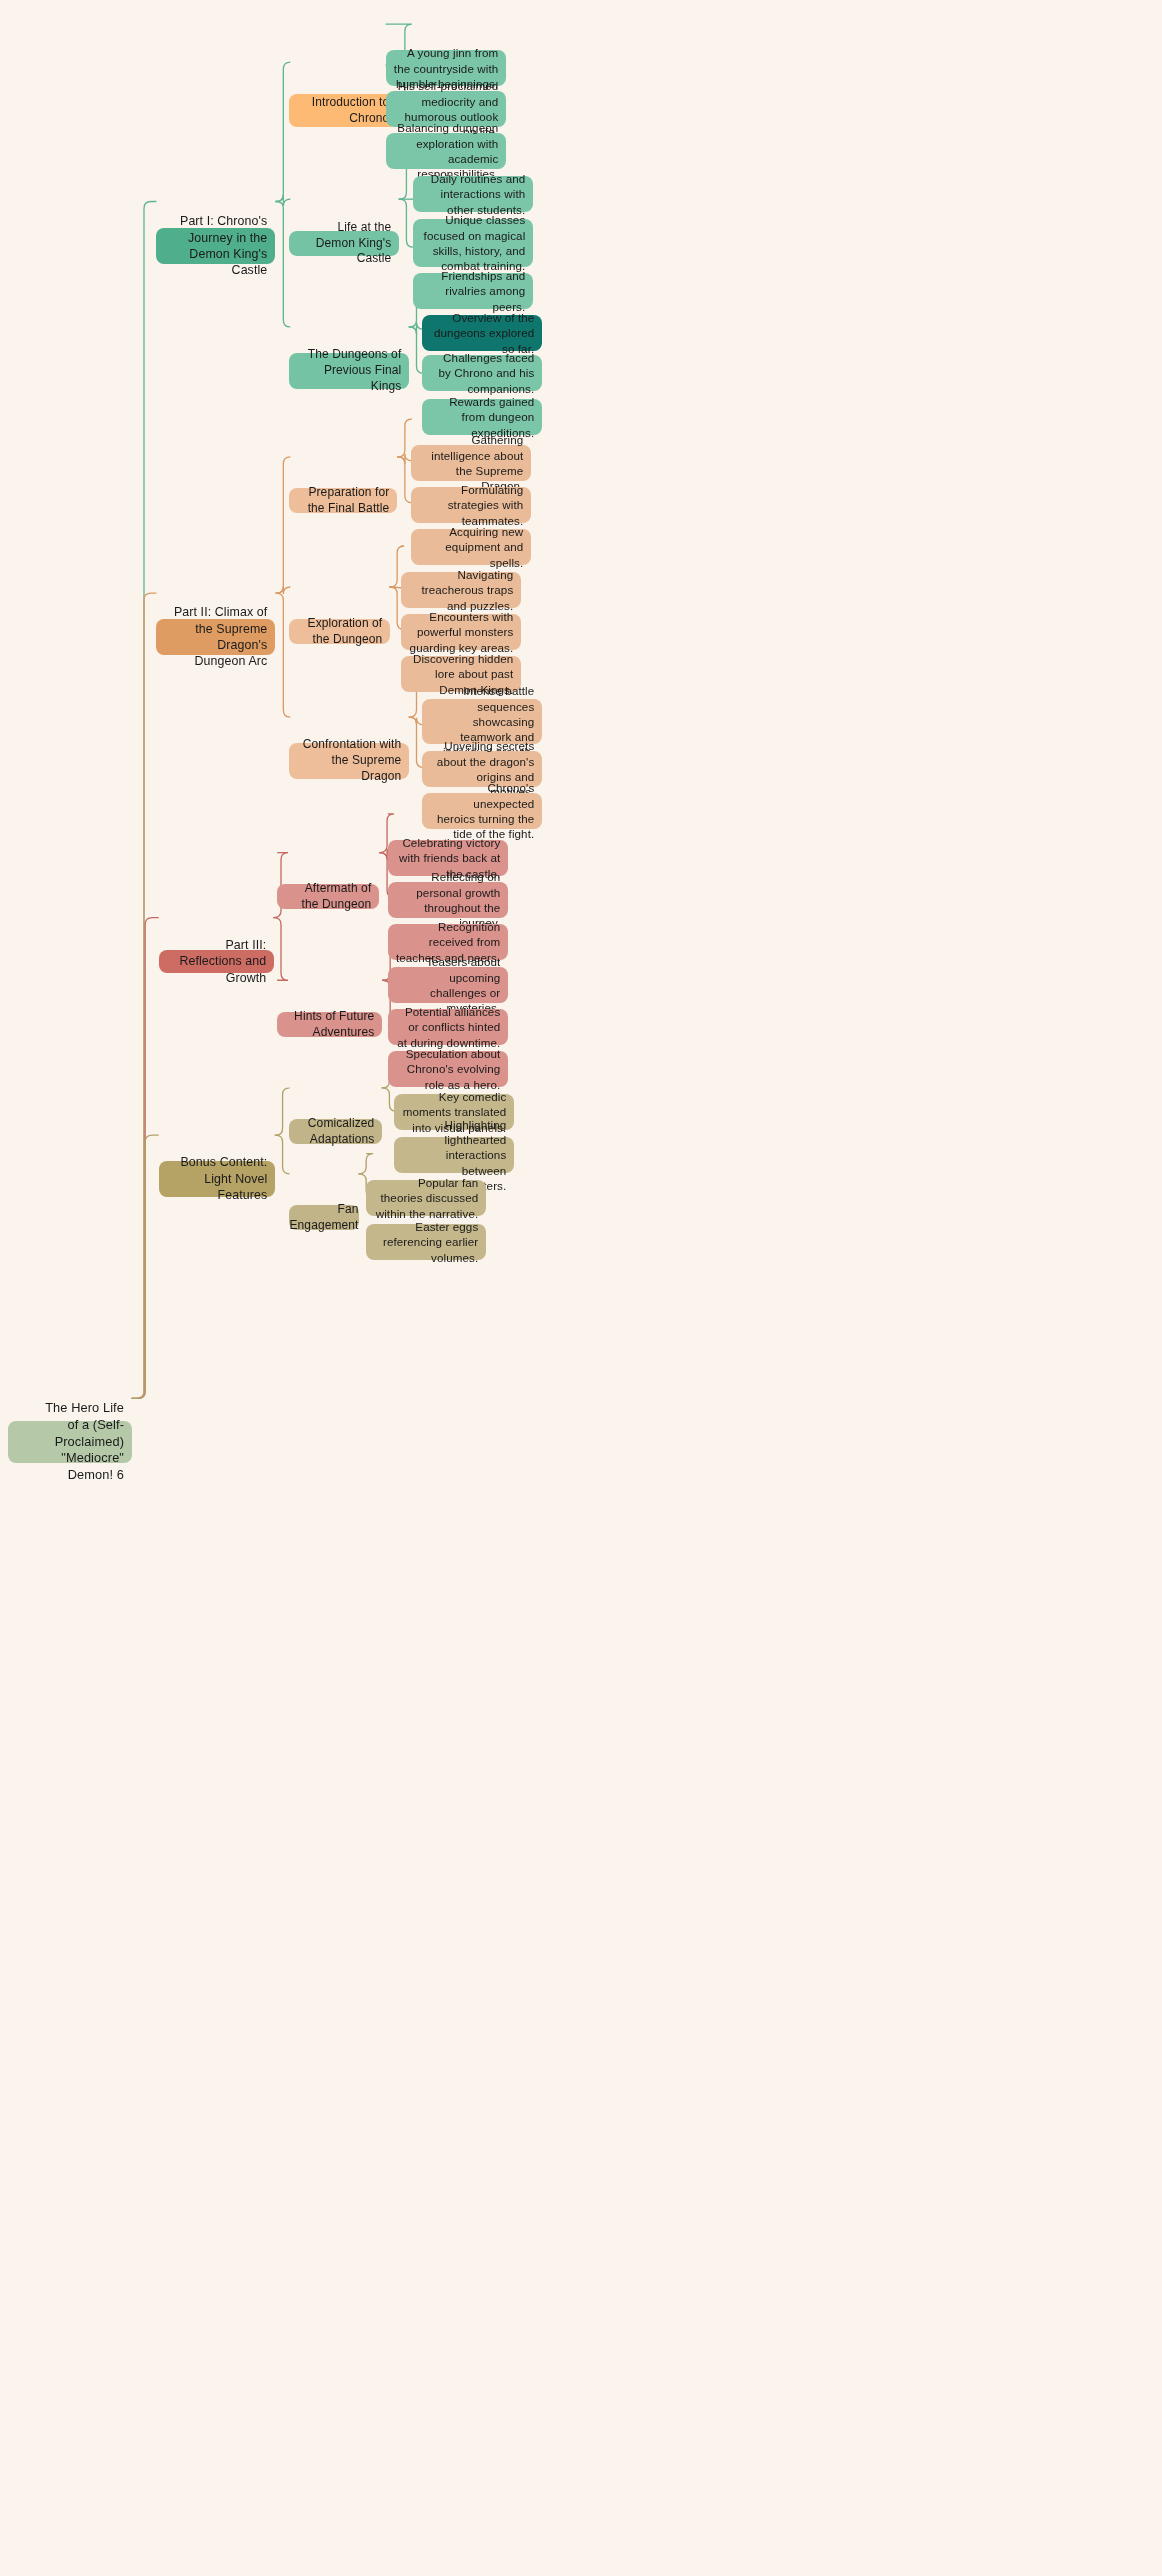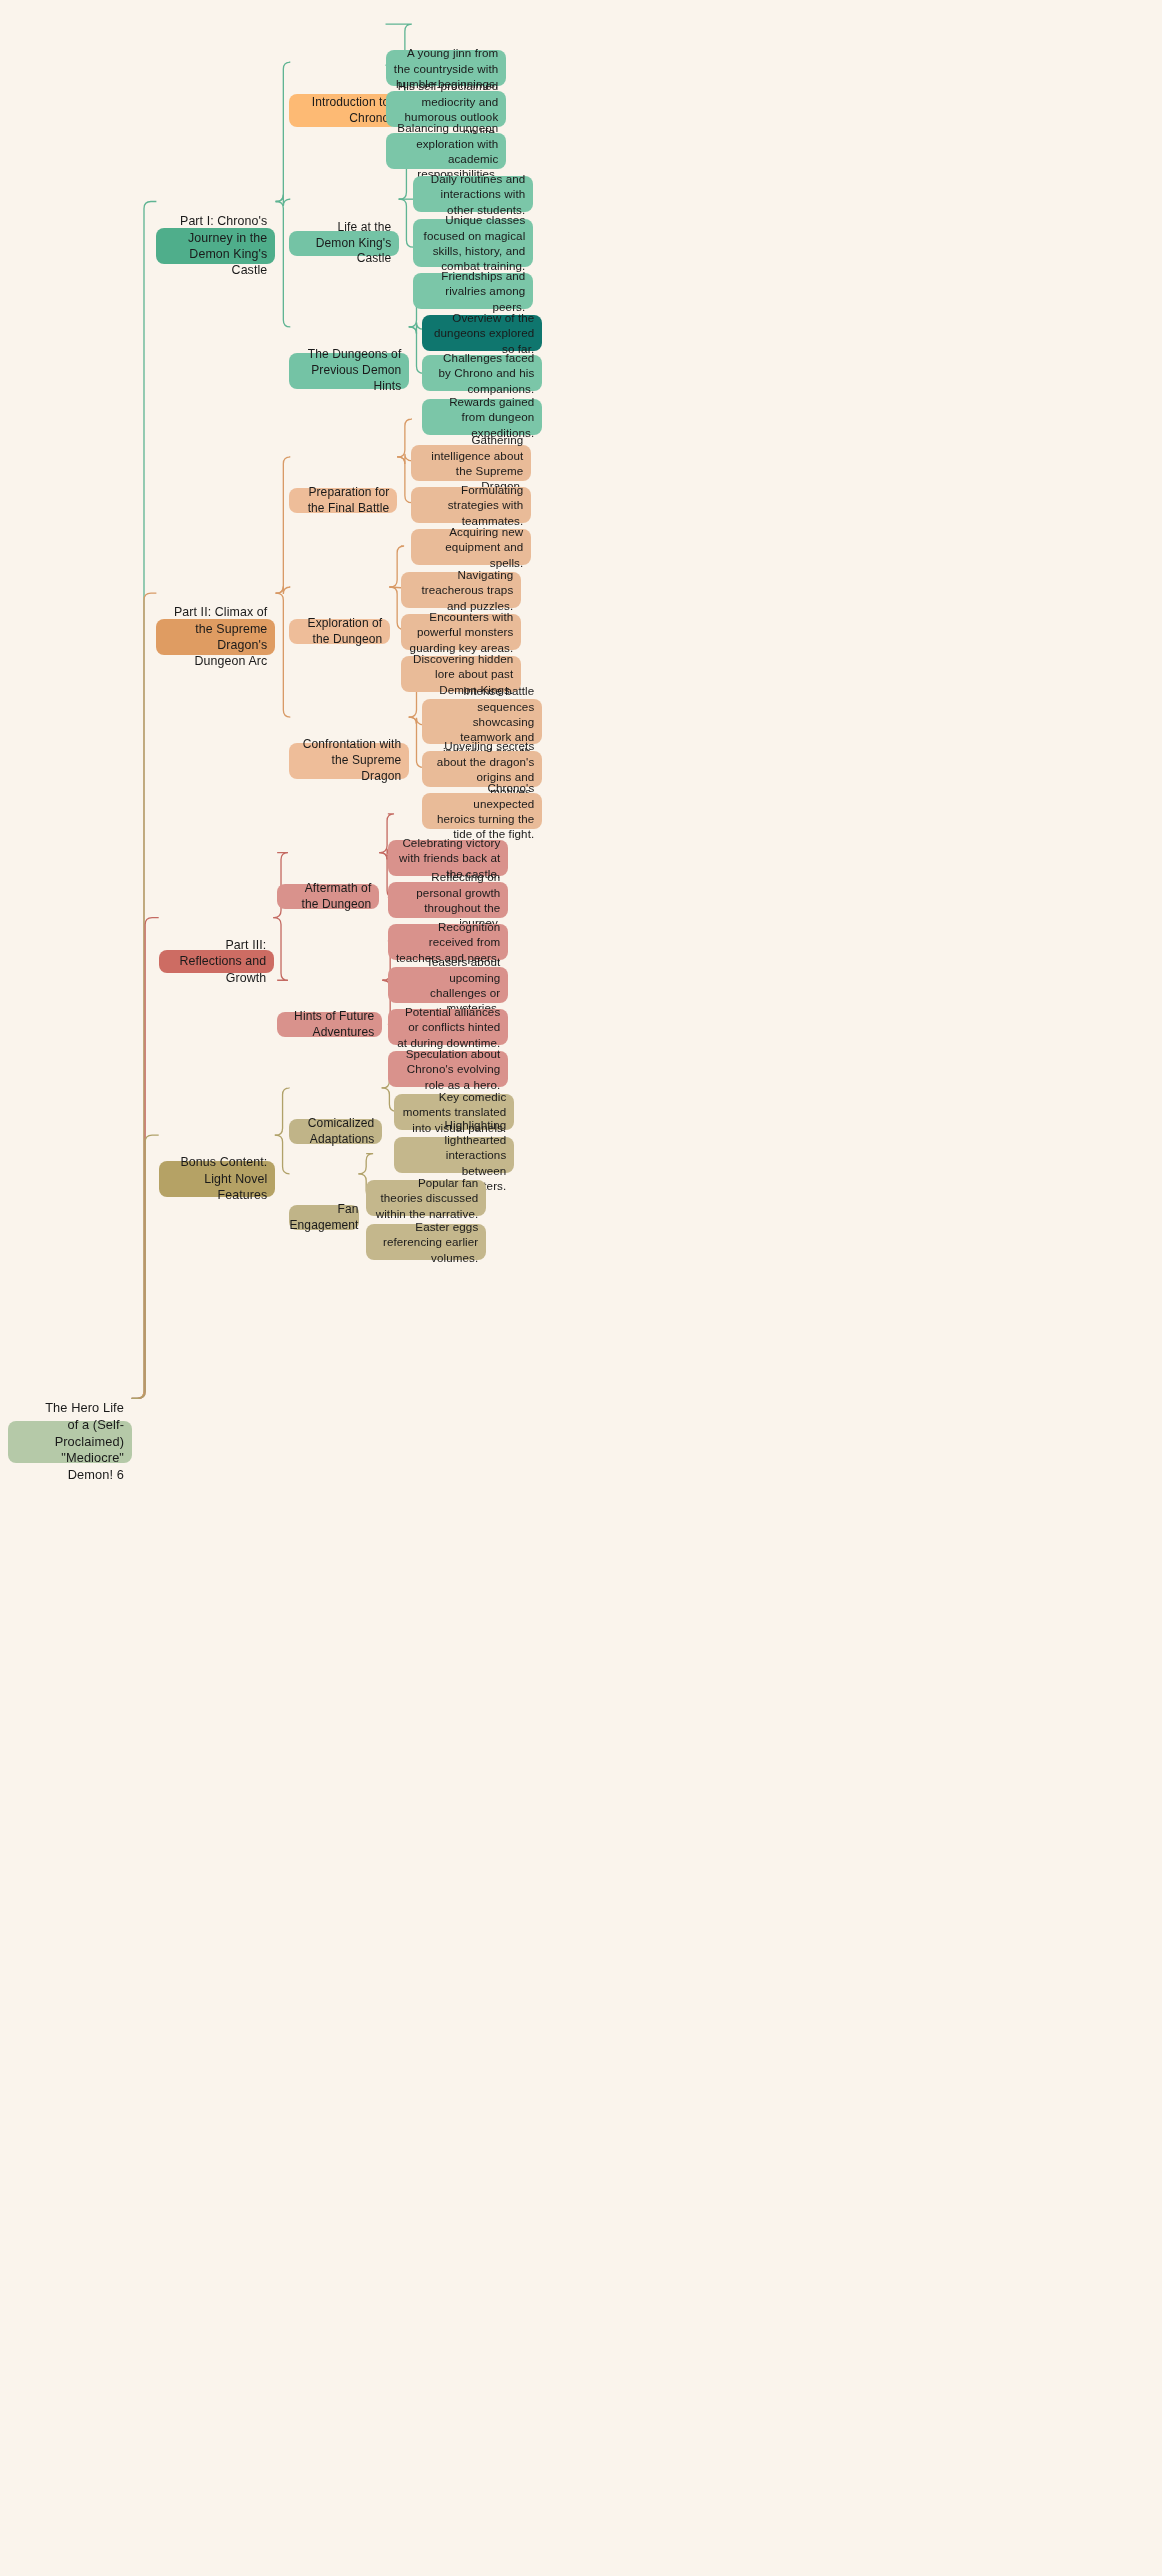--- a/index.html
+++ b/index.html
@@ -80,21 +80,21 @@
       <div class="node root" style="left: 7.7px; top: 1377px; width: 124px; height: 42px; background: rgb(181, 201, 168); padding-left: 36px;">The Hero Life of a (Self-Proclaimed) "Mediocre" Demon! 6</div>
       <div class="node l1" style="left: 156px; top: 184px; width: 119px; height: 36px; background: rgb(79, 174, 139);">Part I: Chrono's Journey in the Demon King's Castle</div>
       <div class="node l2" style="left: 289px; top: 50px; width: 108px; height: 33px; background: #fdba74;">Introduction to Chrono</div>
       <div class="node l3" style="left: 386px; top: 6.2px; width: 120px; height: 36px; background: rgb(123, 198, 168);">A young jinn from the countryside with humble beginnings.</div>
       <div class="node l3" style="left: 386px; top: 47px; width: 120px; height: 36px; background: rgb(123, 198, 168);">His self-proclaimed mediocrity and humorous outlook on life.</div>
       <div class="node l3" style="left: 386px; top: 89px; width: 120px; height: 36px; background: rgb(123, 198, 168);">Balancing dungeon exploration with academic responsibilities.</div>
       <div class="node l2" style="left: 289px; top: 187px; width: 110px; height: 25px; background: rgb(116, 195, 165);">Life at the Demon King's Castle</div>
       <div class="node l3" style="left: 413px; top: 132px; width: 120px; height: 36px; background: rgb(123, 198, 168);">Daily routines and interactions with other students.</div>
       <div class="node l3" style="left: 413px; top: 175px; width: 120px; height: 48px; background: rgb(123, 198, 168);">Unique classes focused on magical skills, history, and combat training.</div>
       <div class="node l3" style="left: 413px; top: 229px; width: 120px; height: 36px; background: rgb(123, 198, 168);">Friendships and rivalries among peers.</div>
-      <div class="node l2" style="left: 289px; top: 309px; width: 120px; height: 36px; background: rgb(116, 195, 165);">The Dungeons of Previous Demon Hints</div>
+      <div class="node l2" style="left: 289px; top: 309px; width: 120px; height: 36px; background: rgb(116, 195, 165);">The Dungeons of Previous Final Kings</div>
       <div class="node l3" style="left: 422px; top: 271px; width: 120px; height: 36px; background: #0f766e;">Overview of the dungeons explored so far.</div>
       <div class="node l3" style="left: 422px; top: 311px; width: 120px; height: 36px; background: rgb(123, 198, 168);">Challenges faced by Chrono and his companions.</div>
       <div class="node l3" style="left: 422px; top: 355px; width: 120px; height: 36px; background: rgb(123, 198, 168);">Rewards gained from dungeon expeditions.</div>
       <div class="node l1" style="left: 156px; top: 575px; width: 119px; height: 36px; background: rgb(223, 156, 98);">Part II: Climax of the Supreme Dragon's Dungeon Arc</div>
       <div class="node l2" style="left: 289px; top: 444px; width: 108px; height: 25px; background: rgb(238, 189, 153);">Preparation for the Final Battle</div>
       <div class="node l3" style="left: 411px; top: 401px; width: 120px; height: 36px; background: rgb(233, 187, 152);">Gathering intelligence about the Supreme Dragon.</div>
       <div class="node l3" style="left: 411px; top: 443px; width: 120px; height: 36px; background: rgb(233, 187, 152);">Formulating strategies with teammates.</div>
       <div class="node l3" style="left: 411px; top: 485px; width: 120px; height: 36px; background: rgb(233, 187, 152);">Acquiring new equipment and spells.</div>
       <div class="node l2" style="left: 289px; top: 575px; width: 101px; height: 25px; background: rgb(238, 189, 153);">Exploration of the Dungeon</div>
       <div class="node l3" style="left: 401px; top: 528px; width: 120px; height: 36px; background: rgb(233, 187, 152);">Navigating treacherous traps and puzzles.</div>

